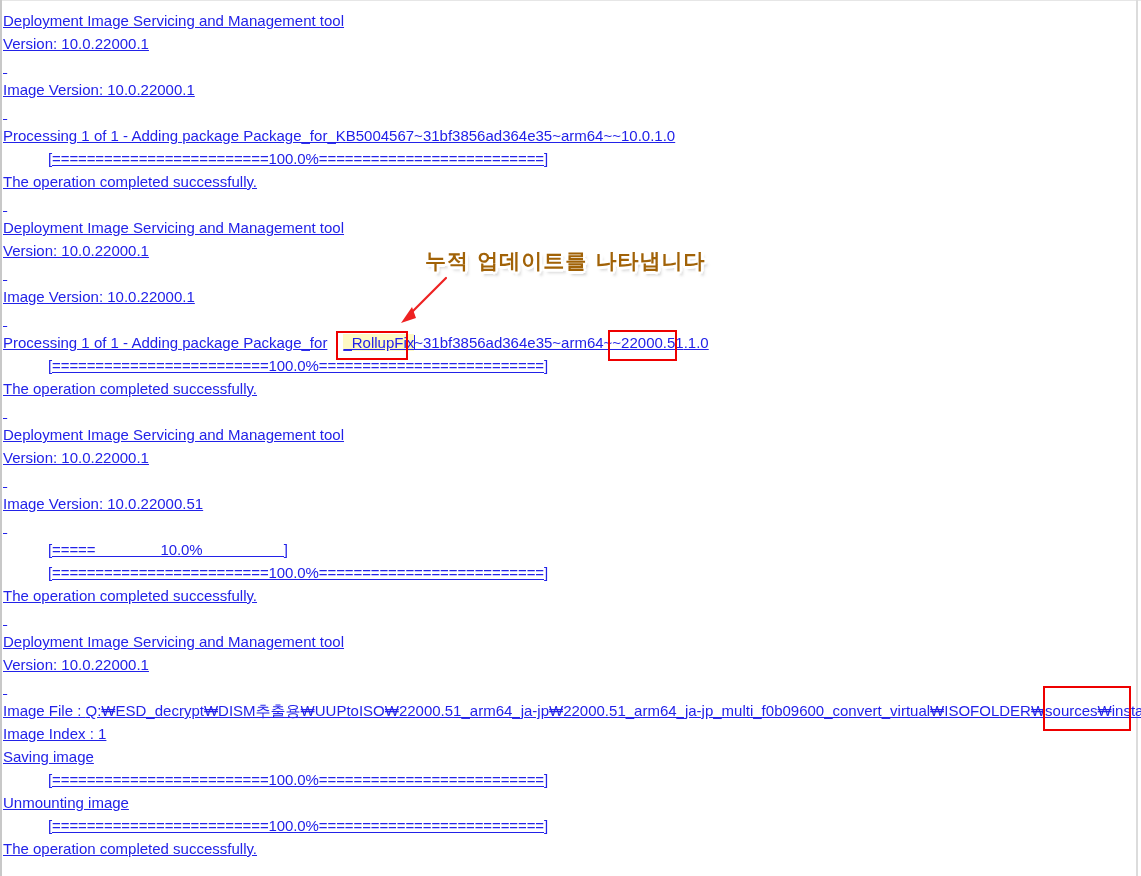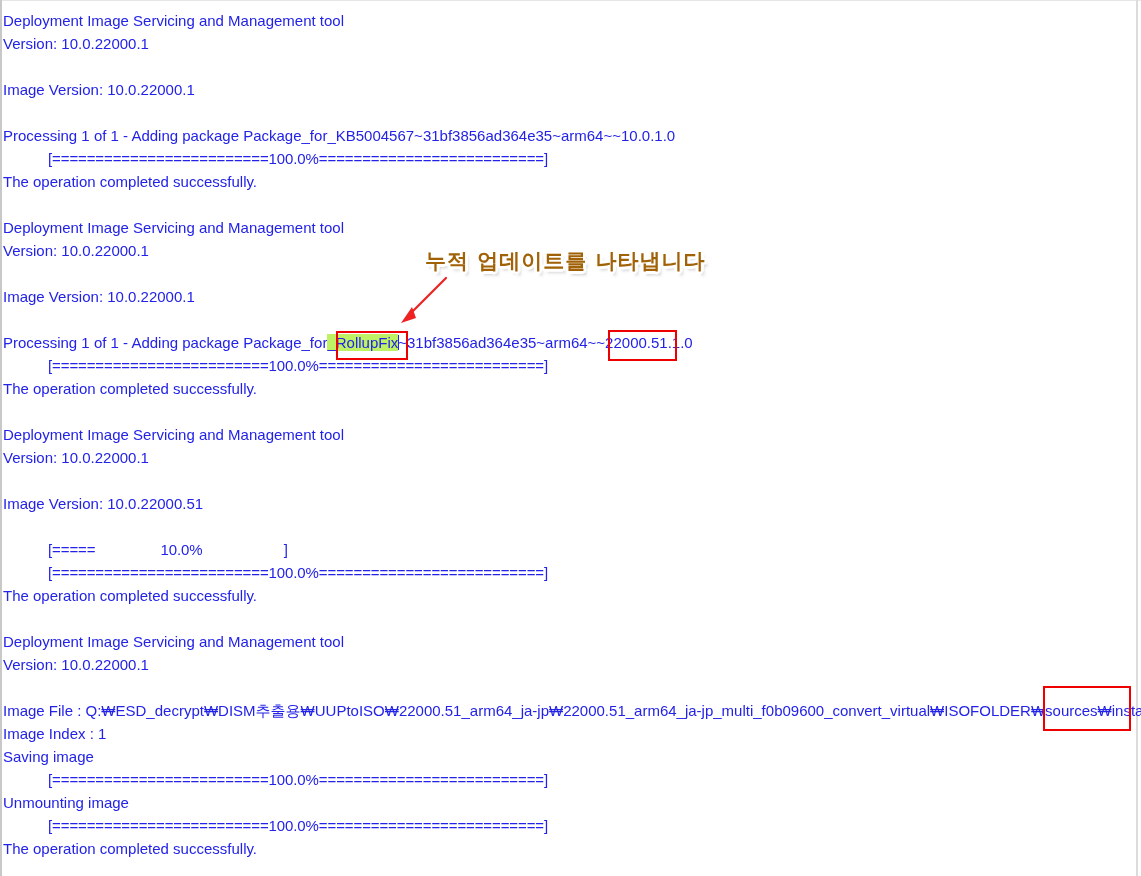--- a/index.html
+++ b/index.html
@@ -53,33 +53,35 @@
     font-size: 15px;
     line-height: 23px;
     color: #2222e8;
     white-space: pre;
     letter-spacing: 0px;
   }
   .line {
     height: 23px;
     white-space: pre;
     overflow: visible;
+    text-decoration: underline;
   }
   .blank {
     height: 23px;
   }
   .bar {
     letter-spacing: -0.1px;
     padding-left: 45px;
   }
 
   
   .sel {
-    background: #bef264;
+    background: #fef9c3;
     color: #2222e8;
+    margin-left: 16px;
   }
   .caret {
     display: inline-block;
     width: 1px;
     height: 15px;
     background: #2222e8;
     vertical-align: -2px;
     margin: 0 -1px 0 0;
   }
 

